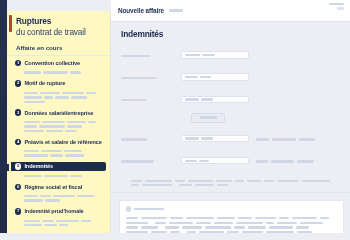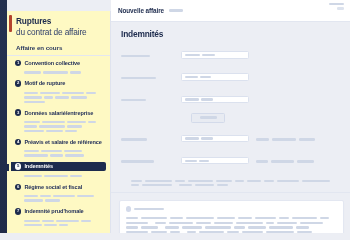--- a/index.html
+++ b/index.html
@@ -120,21 +120,21 @@
 
 <div class="app">
 
   <div class="rail"></div>
 
   <aside class="sidebar">
 
     <div class="brand">
       <div class="brand-accent"></div>
       <div class="brand-t1">Ruptures</div>
-      <div class="brand-t2">du contrat de affaire</div>
+      <div class="brand-t2">du contrat de travail</div>
     </div>
 
     <div class="affaire">Affaire en cours</div>
     <div class="affaire-rule"></div>
 
     <div class="steps">
 
       <div class="step">
 
         <div class="step-head">

